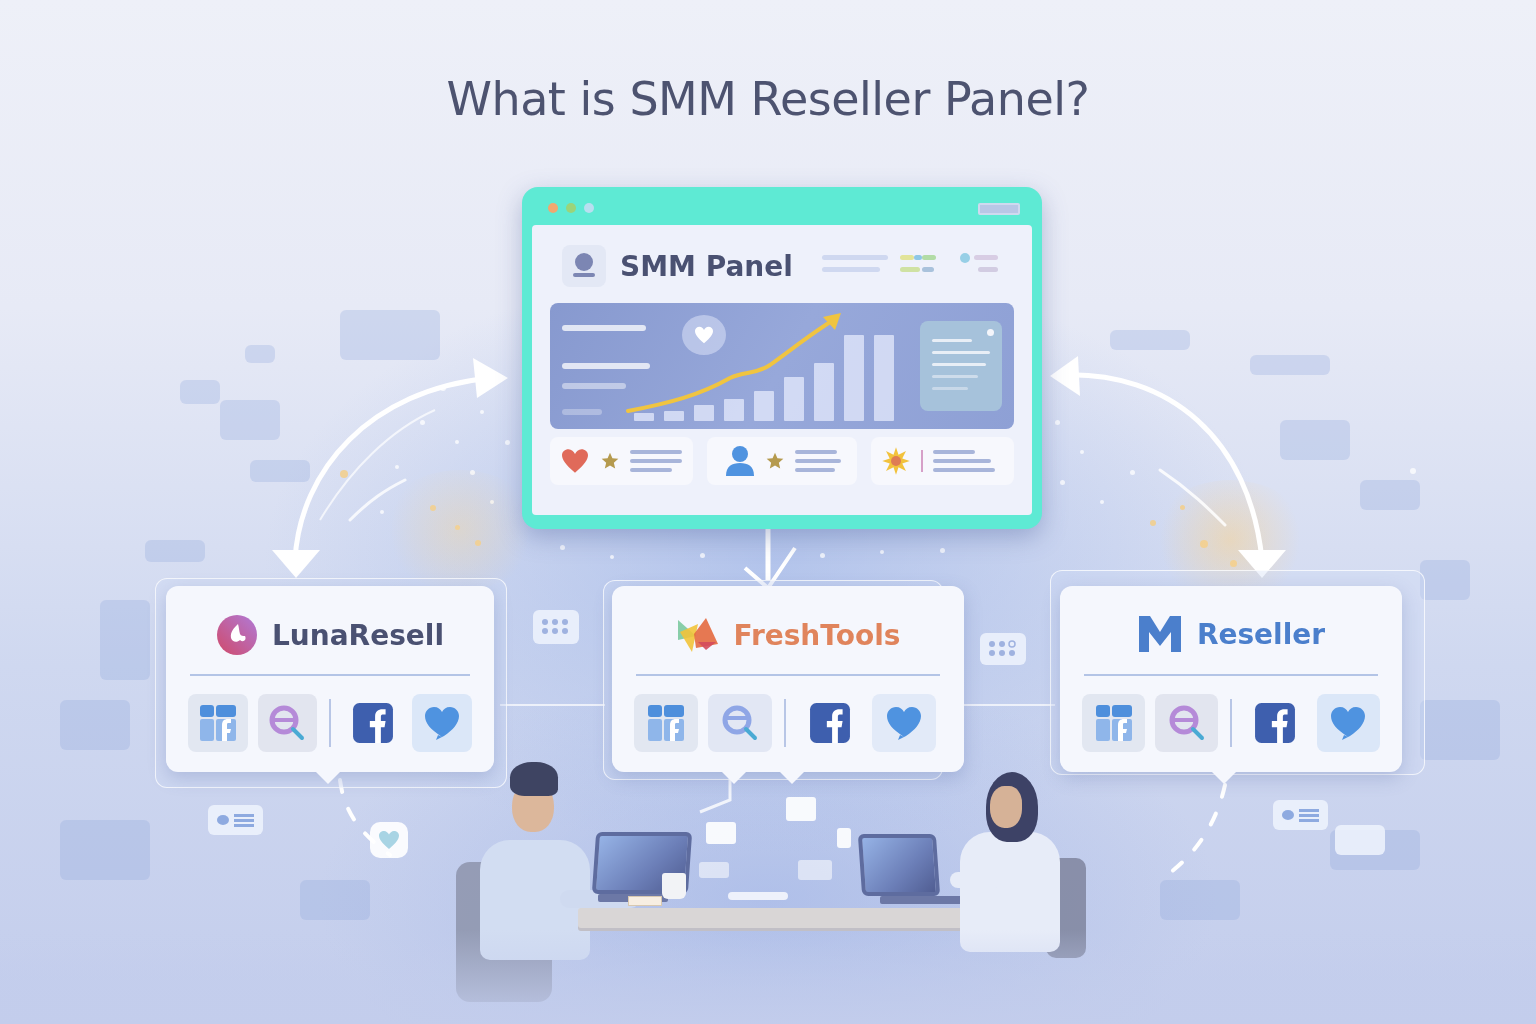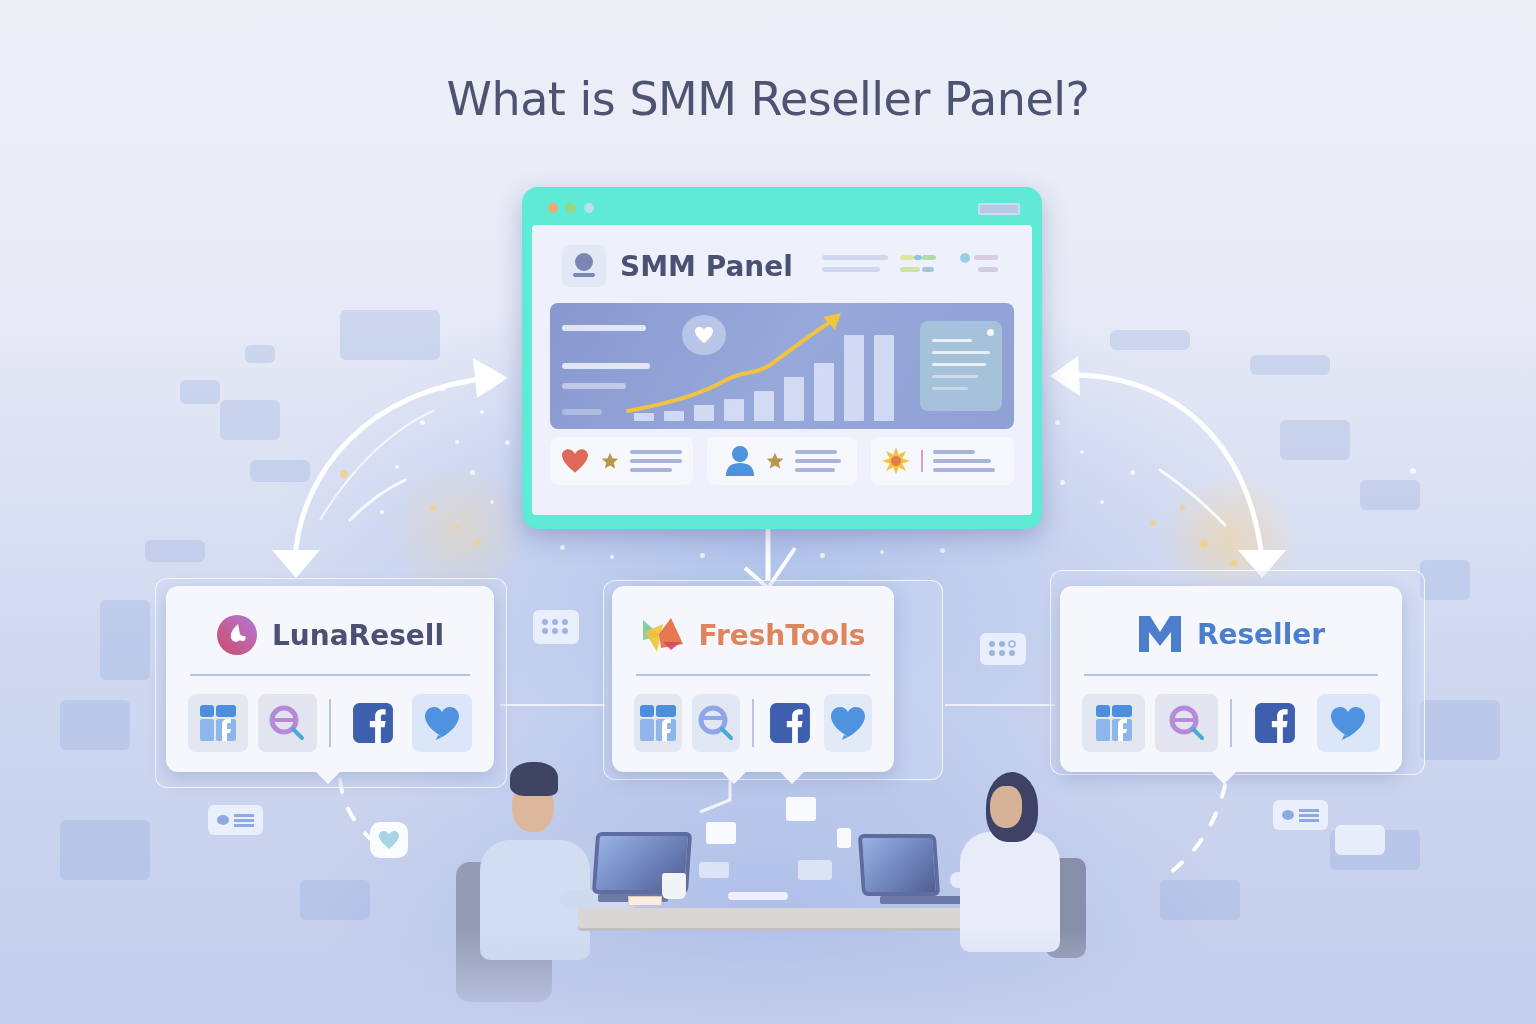--- a/index.html
+++ b/index.html
@@ -318,21 +318,21 @@
     <div class="ico-tile" style="background:#dbe7f8;">
       <svg width="40" height="36" viewBox="0 0 40 36">
           <path d="M20 32 C8 24 3 18 3 11 C3 6 7 2 12 2 C16 2 18.5 4 20 7 C21.5 4 24 2 28 2 C33 2 37 6 37 11 C37 18 31 25 22 31 L14 35 L16 30 Z" fill="#4f93e0"></path>
         </svg>
     </div>
   </div>
   <div class="tail" style="left:150px;"></div>
 </div>
 
 <div class="rcard-frame" style="left:603px;top:580px;width:340px;height:200px;"></div>
-<div class="rcard" style="left:612px;top:586px;width:282px;height:186px;">
+<div class="rcard" style="left:612px;top:586px;width:352px;height:186px;">
   <div class="rcard-header">
     <svg width="44" height="42" viewBox="0 0 44 42">
       <path d="M2 6 L20 22 L2 26 Z" fill="#7cc9a0" opacity="0.9"></path>
       <path d="M4 18 L22 10 L16 38 Z" fill="#f2c33a" opacity="0.9"></path>
       <path d="M18 20 L30 4 L42 30 L20 34 Z" fill="#e4693f" opacity="0.9"></path>
       <path d="M22 28 L40 28 L30 36 Z" fill="#d44a5c" opacity="0.9"></path>
     </svg>
     <span class="rcard-name" style="color:#e0845c;">FreshTools</span>
   </div>
   <div class="rcard-divider"></div>

